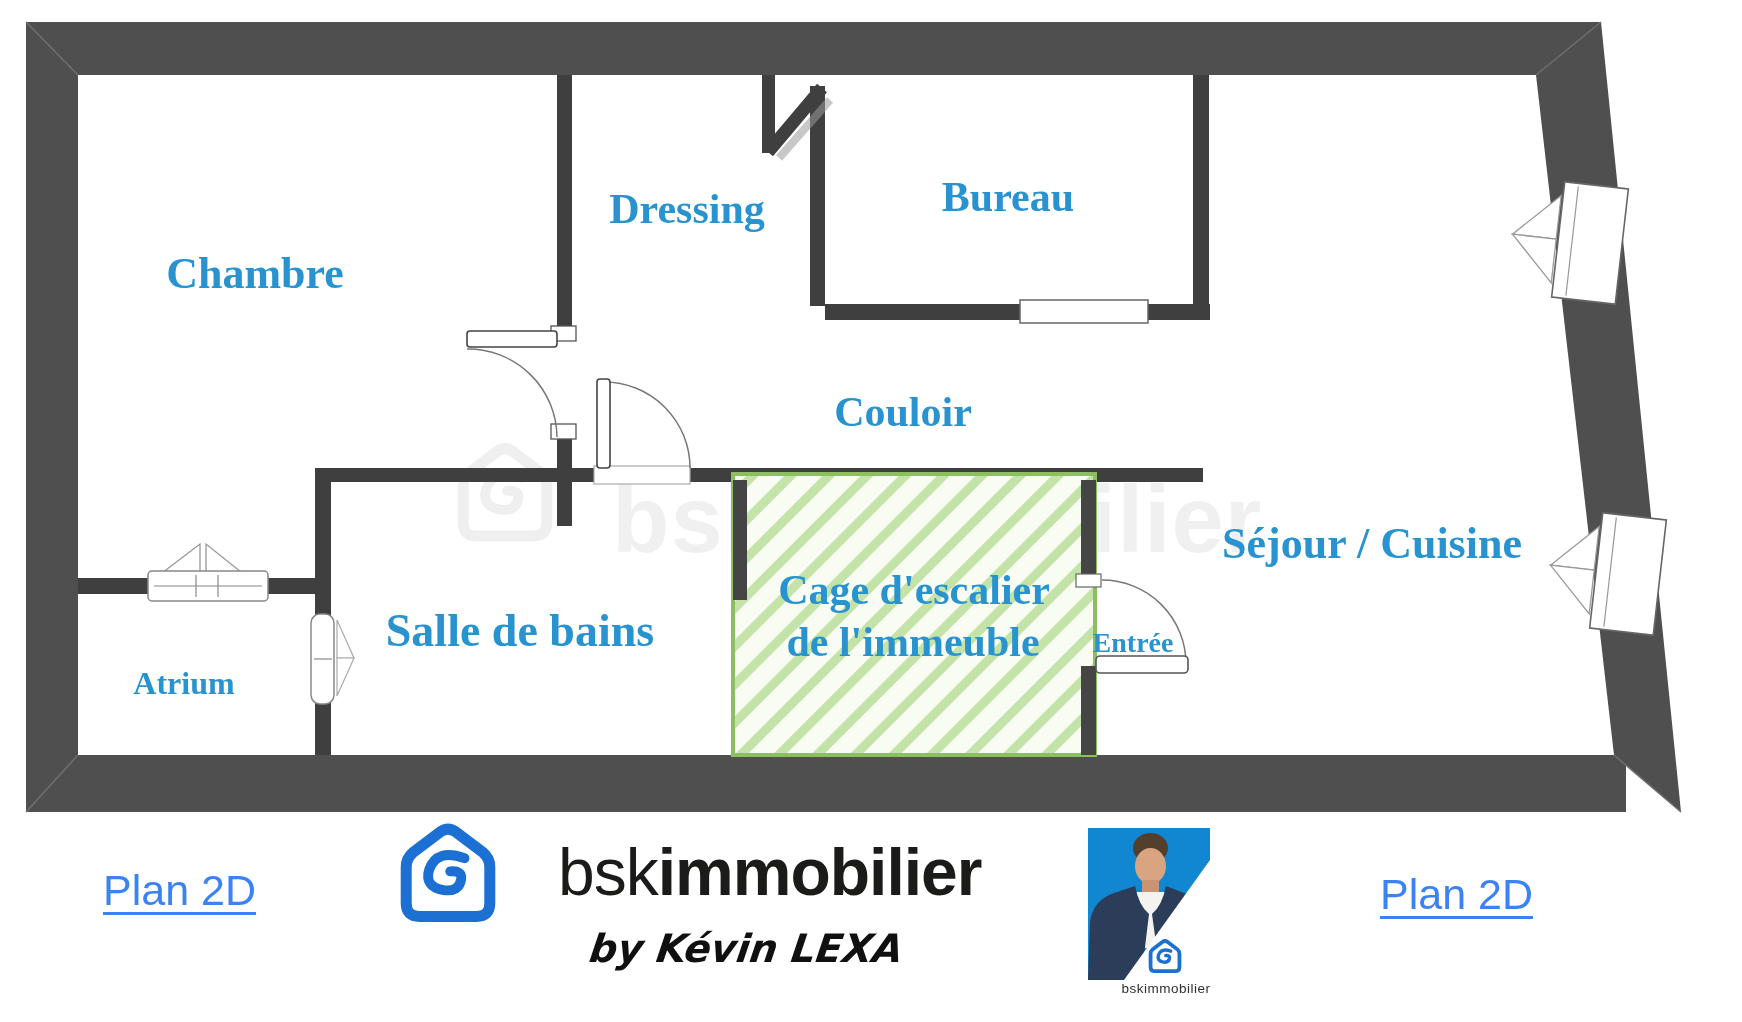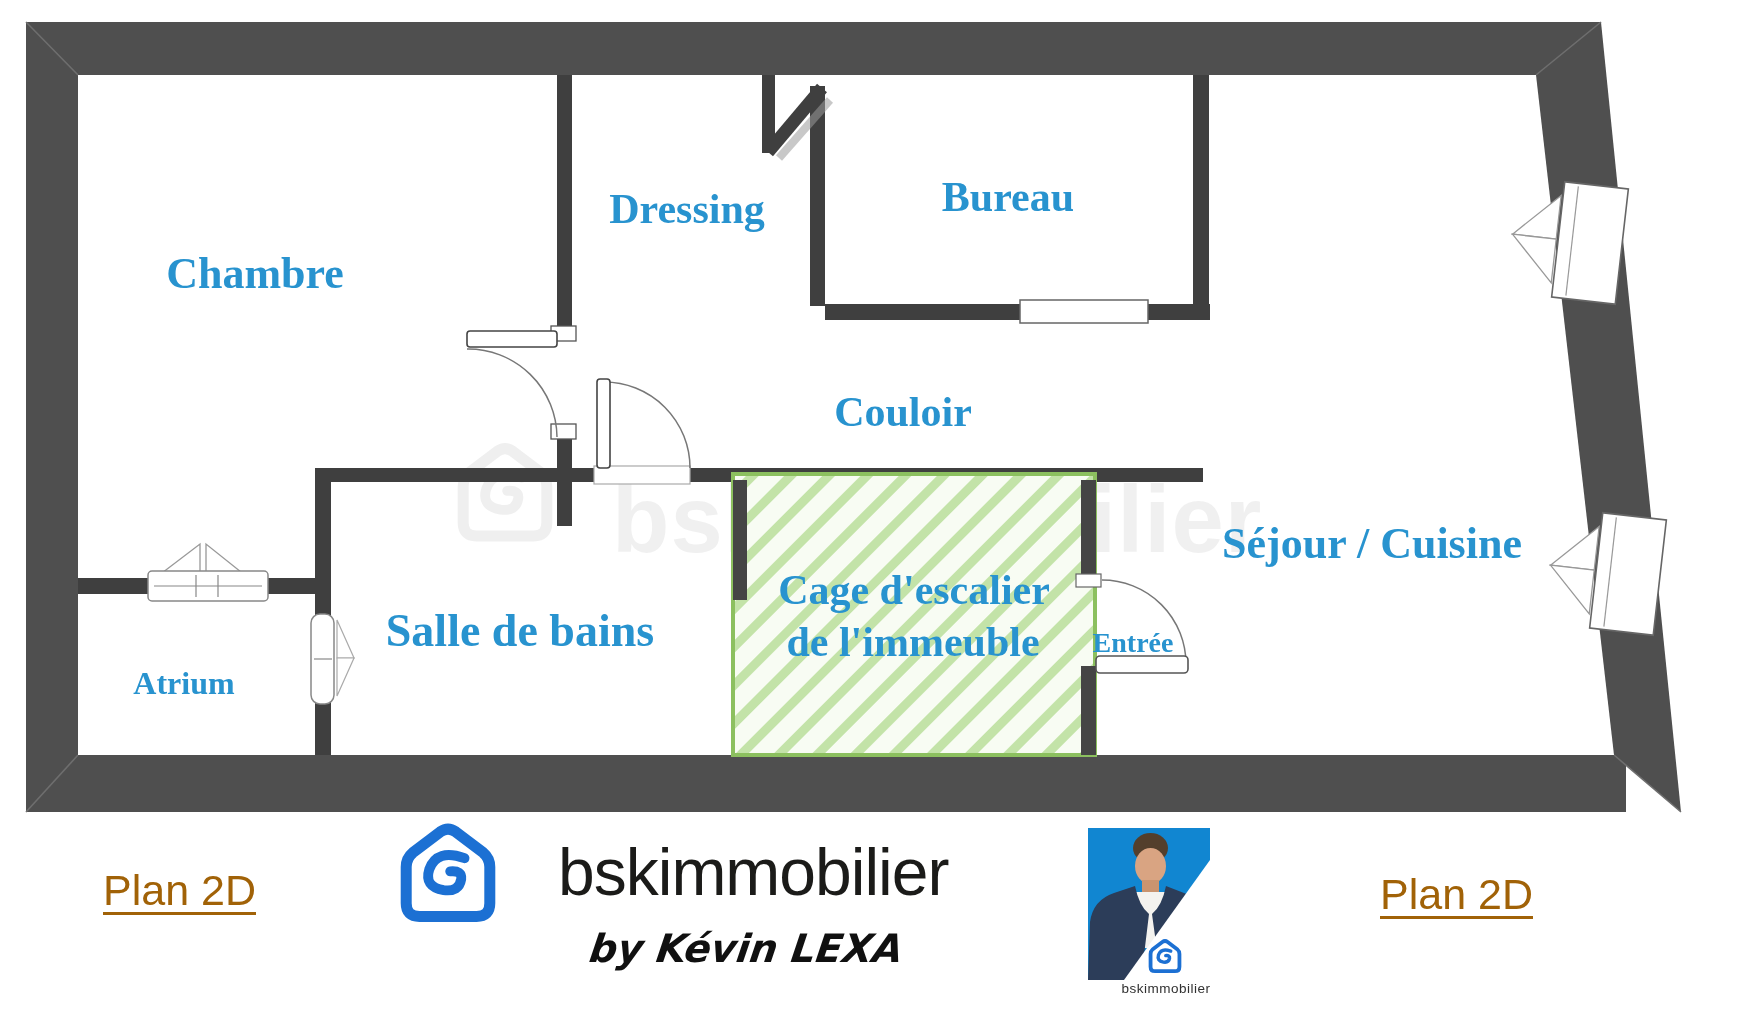--- a/index.html
+++ b/index.html
@@ -7,29 +7,29 @@
        font-family:"Liberation Sans",sans-serif;}
   #stage{position:absolute;inset:0;width:1742px;height:1022px;}
   svg{position:absolute;left:0;top:0;}
 
   
   .room-lbl{font-family:"Liberation Serif",serif;font-weight:bold;fill:#2893cf;}
   .wm-text{font-family:"Liberation Sans",sans-serif;font-weight:bold;
            fill:rgba(40,40,40,0.07);letter-spacing:1px;}
 
   
-  .plan2d{position:absolute;font-size:43px;color:#a16207;
+  .plan2d{position:absolute;font-size:43px;color:#3b82f6;
           text-decoration:underline;text-underline-offset:7px;
           text-decoration-thickness:3px;cursor:pointer;}
   #plan2d-left{left:103px;top:866px;}
   #plan2d-right{left:1380px;top:870px;}
   #brand{position:absolute;left:558px;top:834px;font-size:66px;
          letter-spacing:-1px;color:#1b1b19;white-space:nowrap;}
   #brand .b-bold{font-weight:normal;}
-  #brand .b-light{font-weight:normal;}
+  #brand .b-light{font-weight:bold;}
   #byline{position:absolute;left:590px;top:926px;font-size:39px;
           font-family:"DejaVu Sans",sans-serif;font-style:italic;font-weight:600;
           color:#101010;transform:skewX(-8deg);white-space:nowrap;}
   #badge-label{position:absolute;left:1100px;top:981px;width:132px;
                text-align:center;font-size:13.5px;color:#303030;letter-spacing:0.5px;}
 </style>
 </head>
 <body>
 
 <div id="stage">

